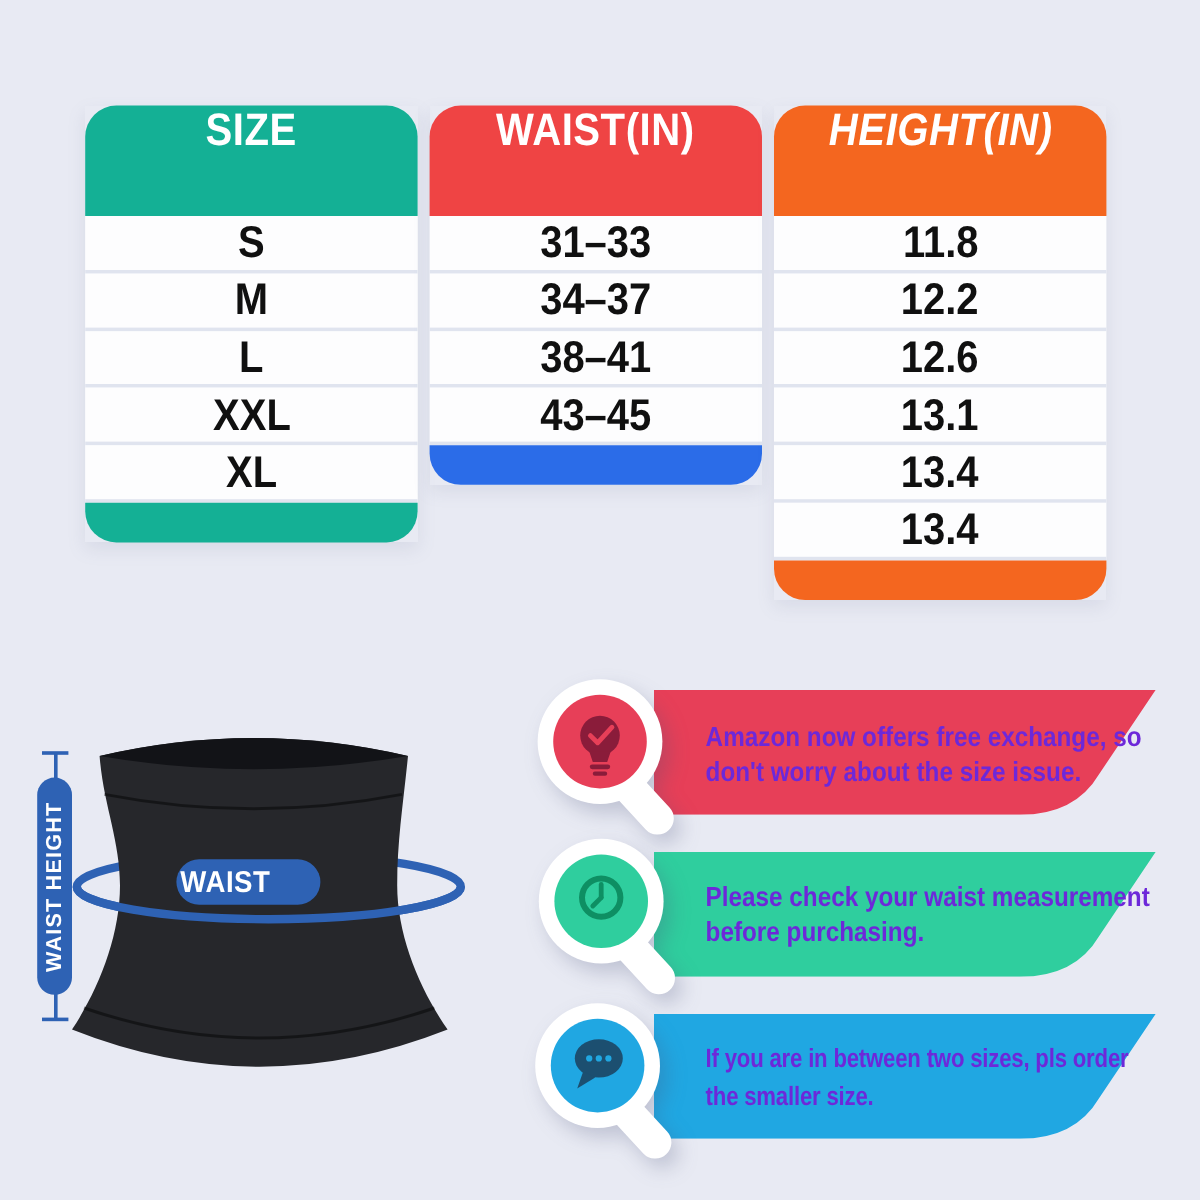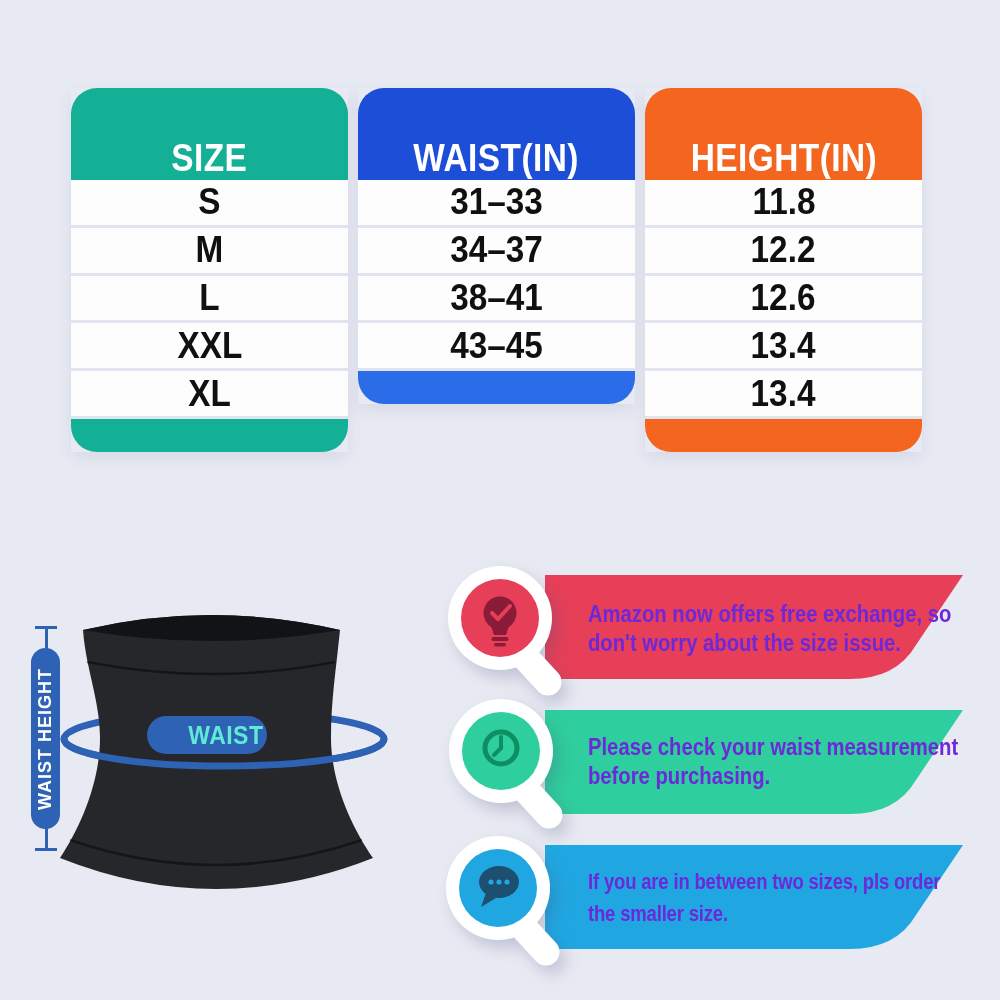--- a/index.html
+++ b/index.html
@@ -2,33 +2,33 @@
 <html><head>
 <meta charset="utf-8">
 <style>
   html,body{margin:0;padding:0;}
   body{font-family:"Liberation Sans","DejaVu Sans",sans-serif;}
   #stage{position:relative;width:1000px;height:1000px;overflow:hidden;}
 
   
   .col{position:absolute;top:88px;width:277px;box-shadow:0 6px 14px rgba(120,130,160,.15);}
   .col-1{left:71px;} .col-2{left:358px;} .col-3{left:645px;}
-  .col-header{height:92px;border-radius:26px 26px 0 0;display:flex;align-items:flex-end;justify-content:center;
+  .col-header{height:92px;border-radius:26px 26px 0 0;display:flex;align-items:flex-start;justify-content:center;
               color:#fff;font-size:38px;font-weight:bold;}
   .col-header span{display:inline-block;transform:scaleX(.88);letter-spacing:.5px;white-space:nowrap;}
   .cell{height:47.8px;background:#fdfdfe;border-bottom:3px solid #e0e4ef;box-sizing:border-box;
         display:flex;align-items:center;justify-content:center;font-size:37px;font-weight:bold;color:#101010;}
   .cell:last-of-type{border-bottom:none;height:48px;}
   .cell span{display:inline-block;transform:scaleX(.9);white-space:nowrap;}
   .col-footer{height:33px;border-radius:0 0 26px 26px;}
 
   
   #trainer-svg{position:absolute;left:40px;top:600px;}
   .waist-pill{position:absolute;left:147px;top:716px;width:120px;height:38px;border-radius:19px;
-              display:flex;align-items:center;justify-content:flex-end;color:#5eead4;font-weight:bold;font-size:25px;}
+              display:flex;align-items:center;justify-content:flex-start;color:#ffffff;font-weight:bold;font-size:25px;}
   .waist-pill span{display:inline-block;transform:scaleX(.92);letter-spacing:.5px;}
   .vline{position:absolute;left:45px;top:628px;width:3px;height:222px;}
   .vcap{position:absolute;left:35px;width:22px;height:3px;}
   .vcap-top{top:626px;} .vcap-bottom{top:848px;}
   .vpill{position:absolute;left:31px;top:648px;width:29px;height:181px;border-radius:15px;
          display:flex;align-items:center;justify-content:center;}
   .vpill span{writing-mode:vertical-rl;transform:rotate(180deg);color:#fff;font-weight:bold;
               font-size:18px;letter-spacing:1px;white-space:nowrap;}
 
   
@@ -63,50 +63,53 @@
     <div class="cell">
         <span>XXL</span>
       </div>
     <div class="cell">
         <span>XL</span>
       </div>
     <div class="col-footer" style="background: rgb(20, 176, 149);"></div>
   </div>
 
   <div class="col col-2">
-    <div class="col-header" style="background: #1d4ed8;">
+    <div class="col-header" style="background: #ef4444;">
       <span>WAIST(IN)</span>
     </div>
     <div class="cell">
         <span>31–33</span>
       </div>
     <div class="cell">
         <span>34–37</span>
       </div>
     <div class="cell">
         <span>38–41</span>
       </div>
     <div class="cell">
         <span>43–45</span>
       </div>
     <div class="col-footer" style="background: rgb(43, 108, 232);"></div>
   </div>
 
   <div class="col col-3">
-    <div class="col-header" style="background: rgb(244, 102, 31);">
+    <div class="col-header" style="background: rgb(244, 102, 31); font-style: italic;">
       <span>HEIGHT(IN)</span>
     </div>
     <div class="cell">
         <span>11.8</span>
       </div>
     <div class="cell">
         <span>12.2</span>
       </div>
     <div class="cell">
         <span>12.6</span>
+      </div>
+    <div class="cell">
+        <span>13.1</span>
       </div>
     <div class="cell">
         <span>13.4</span>
       </div>
     <div class="cell">
         <span>13.4</span>
       </div>
     <div class="col-footer" style="background: rgb(244, 102, 31);"></div>
   </div>
 

